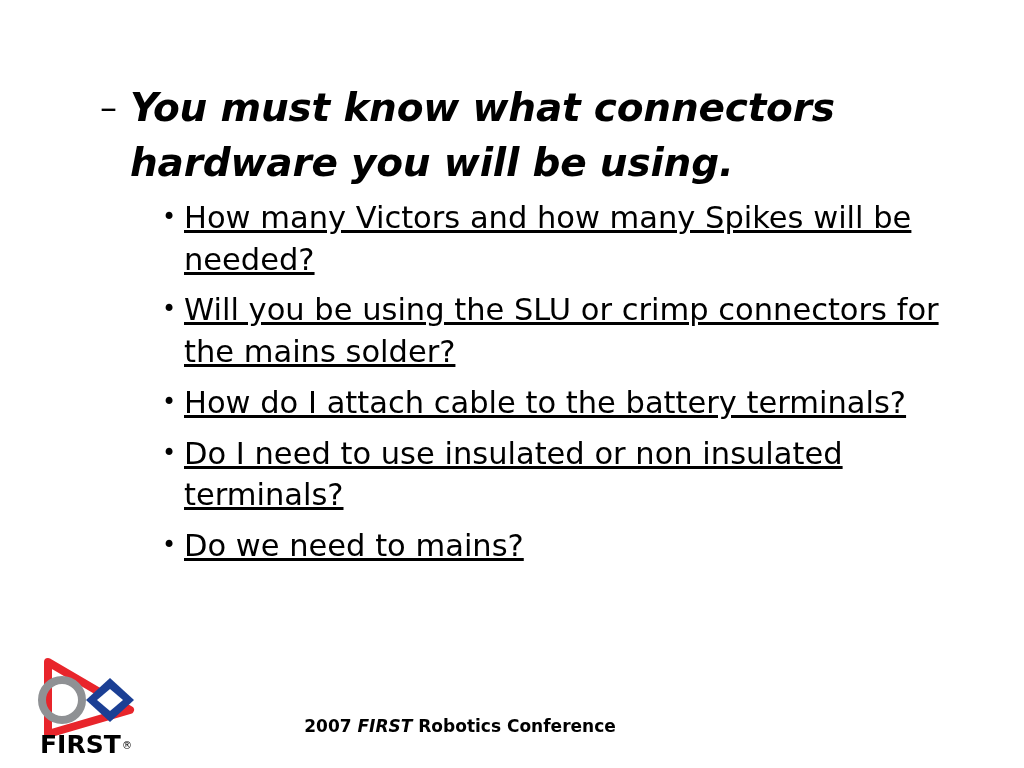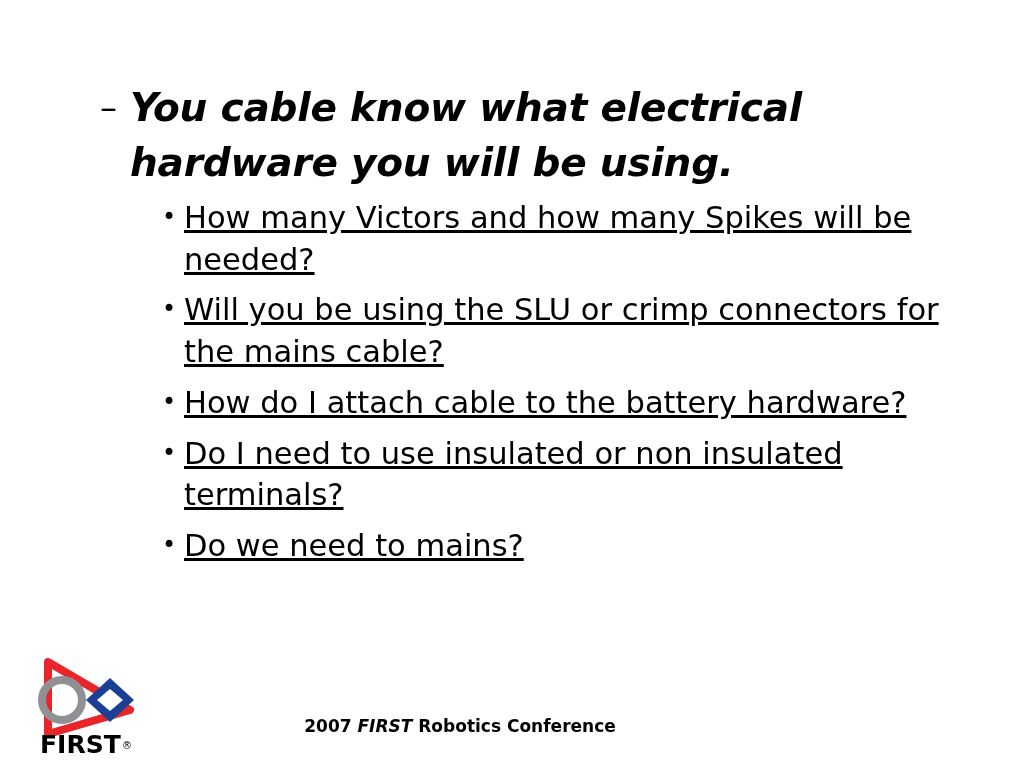--- a/index.html
+++ b/index.html
@@ -108,35 +108,35 @@
 </style>
 </head>
 <body>
 
 <div class="slide">
 
   <div class="content">
 
     <div class="lvl1">
       <span class="dash">–</span>
-      <span class="txt">You cable know what electrical hardware you will be using.</span>
+      <span class="txt">You must know what connectors hardware you will be using.</span>
     </div>
 
     <ul class="lvl2-list">
       <li class="lvl2">
         <span class="dot">•</span>
         <span class="txt">How many Victors and how many Spikes will be needed?</span>
       </li>
       <li class="lvl2">
         <span class="dot">•</span>
-        <span class="txt">Will you be using the SLU or crimp connectors for the mains cable?</span>
+        <span class="txt">Will you be using the SLU or crimp connectors for the mains solder?</span>
       </li>
       <li class="lvl2">
         <span class="dot">•</span>
-        <span class="txt">How do I attach cable to the battery hardware?</span>
+        <span class="txt">How do I attach cable to the battery terminals?</span>
       </li>
       <li class="lvl2">
         <span class="dot">•</span>
         <span class="txt">Do I need to use insulated or non insulated terminals?</span>
       </li>
       <li class="lvl2">
         <span class="dot">•</span>
         <span class="txt">Do we need to mains?</span>
       </li>
     </ul>

